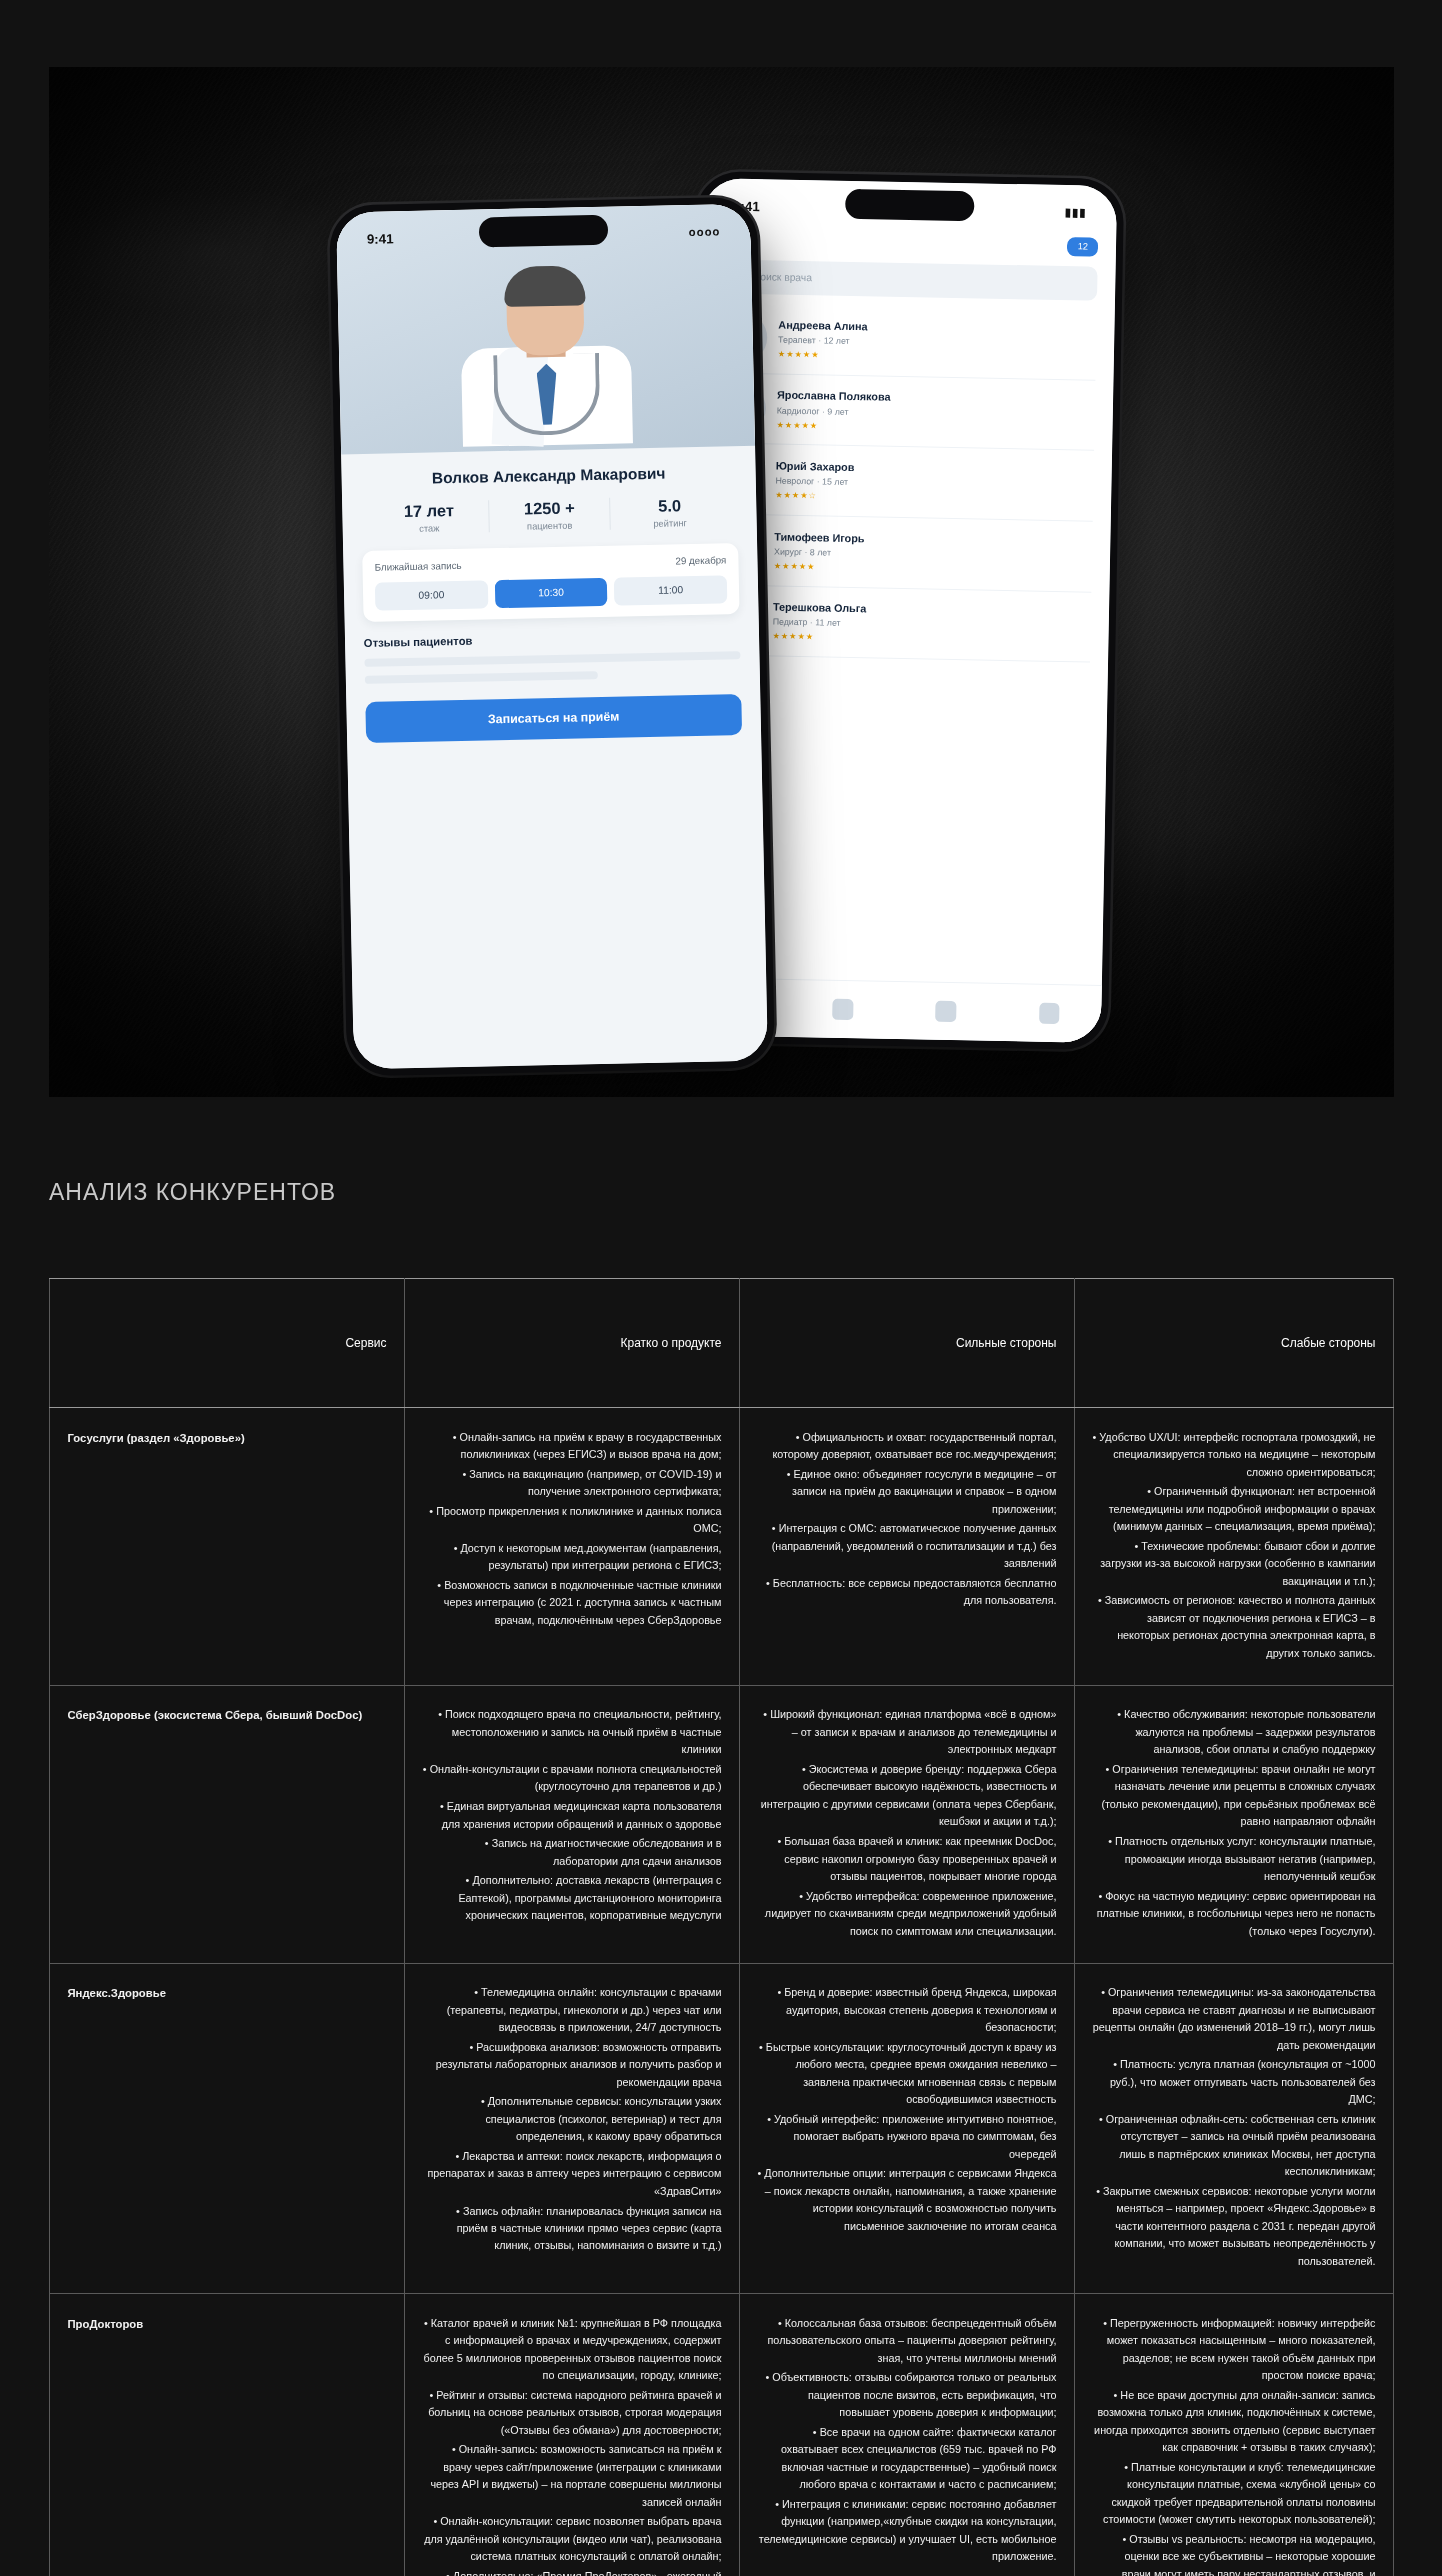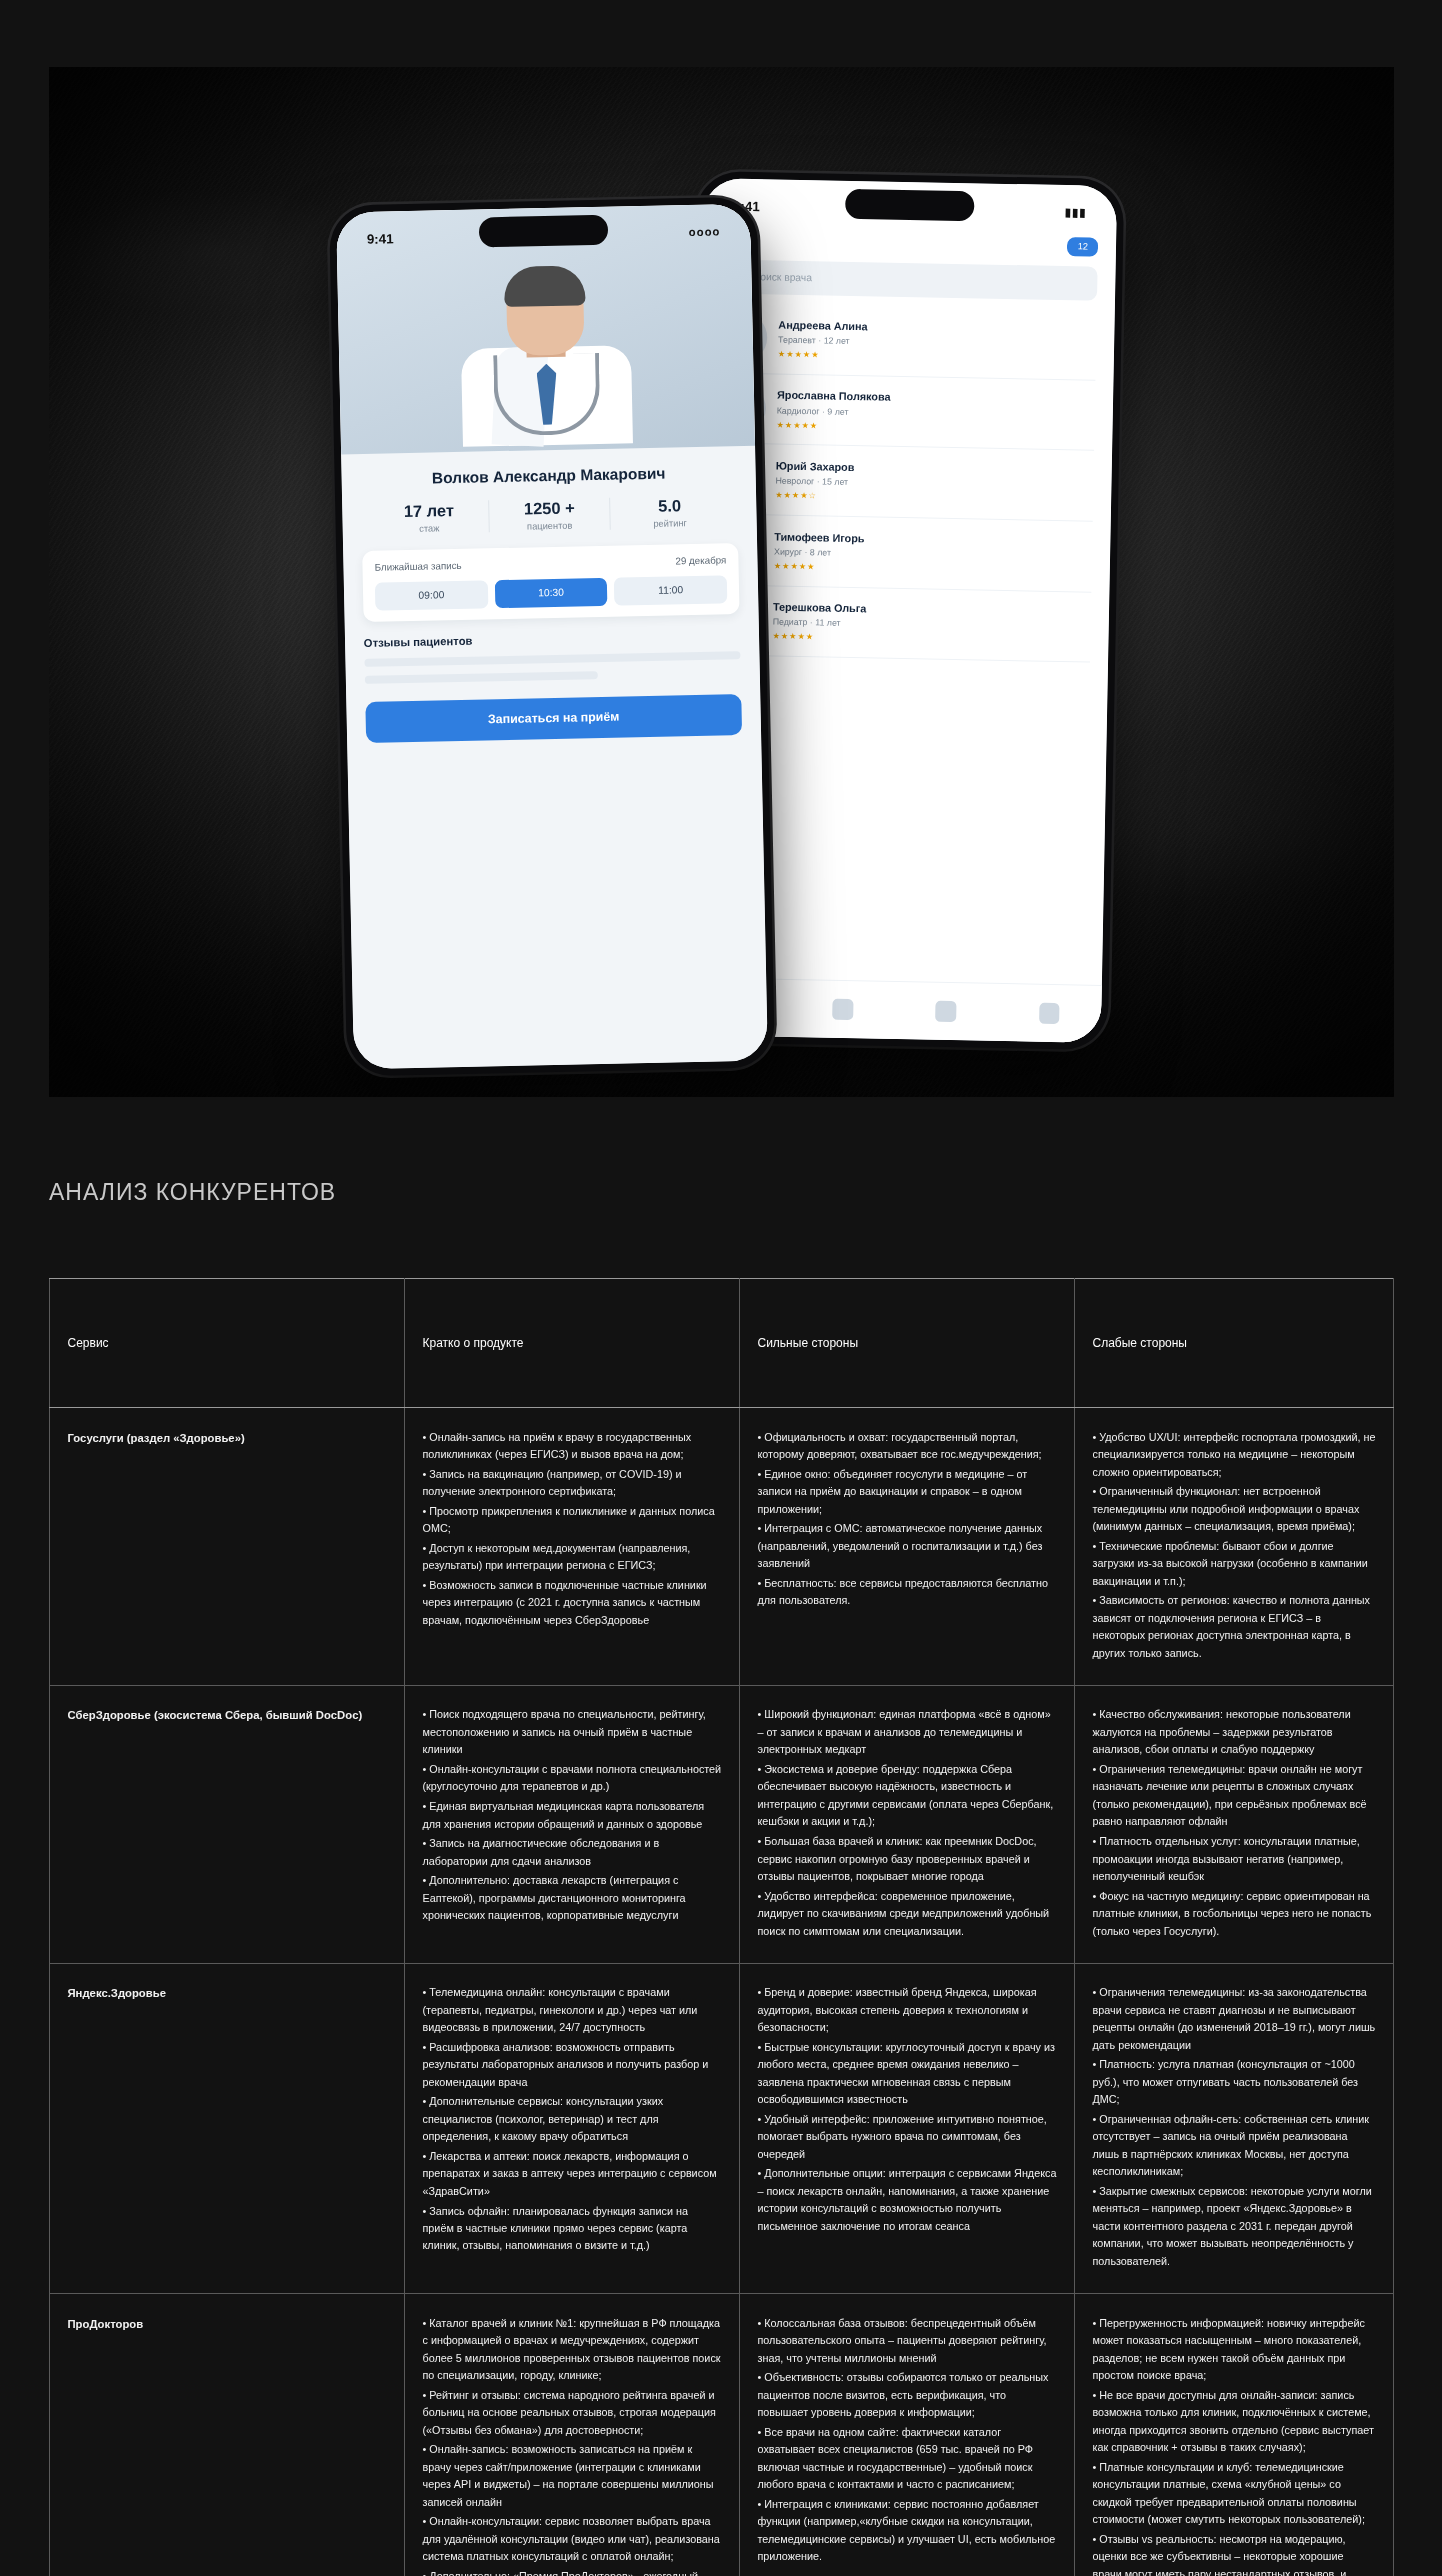--- a/index.html
+++ b/index.html
@@ -200,38 +200,38 @@
     border: 0.5px solid #5a5a5a;
     vertical-align: top;
     padding: 20.6px 17.5px;
     box-sizing: border-box;
   }
   table.cmp thead th {
     border-top: 1.5px solid #9a9a9a;
     border-bottom: 1.5px solid #9a9a9a;
     height: 129px;
     font-weight: normal;
-    text-align: left;
+    text-align: right;
     font-size: 12px;
     color: #ffffff;
     vertical-align: middle;
   }
   table.cmp tbody td {
     font-size: 10.8px;
     line-height: 1.62;
     color: #f2f2f2;
   }
   table.cmp tbody td.svc {
     font-size: 11.3px;
     line-height: 1.6;
     font-weight: bold;
   }
   table.cmp tbody tr:last-child td { border-bottom: 1.5px solid #9a9a9a; }
   .bullets { margin: 0; padding: 0; list-style: none; }
-  .bullets li { margin: 0 0 2.1px 0; padding: 0; text-indent: 0; }
+  .bullets li { margin: 0 0 2.1px 0; padding: 0; text-indent: 0; text-align: right; }
   .bullets li::before { content: "\2022\00a0"; }
 </style>
 </head>
 <body>
 
 <div class="page">
 
   <div class="hero-wrap">
     <div class="hero">
       <div class="hero-tex"></div>

